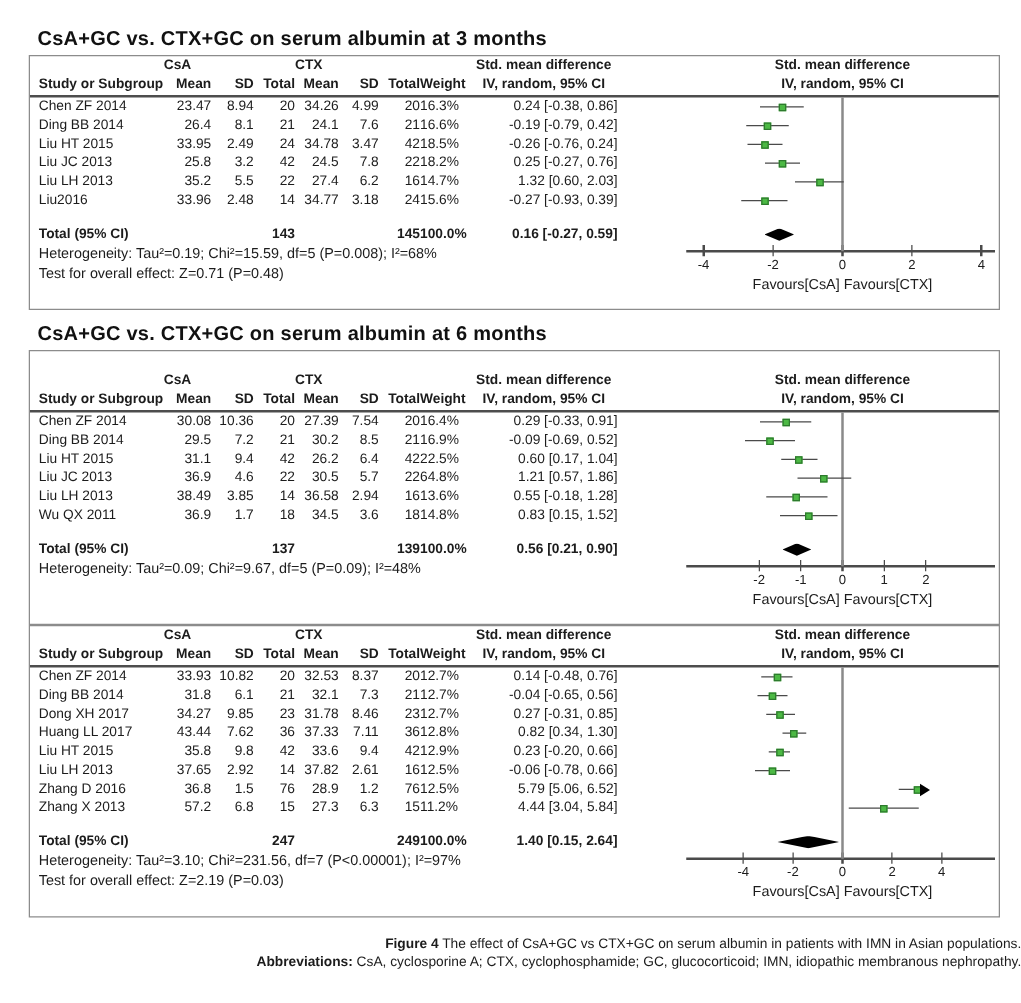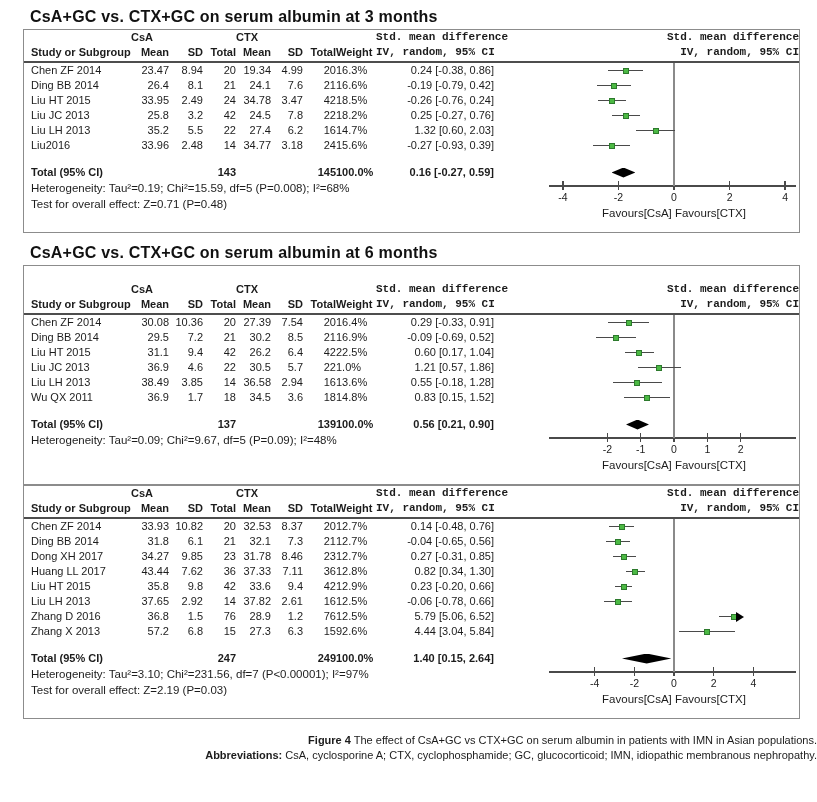--- a/index.html
+++ b/index.html
@@ -1,36 +1,36 @@
 <!DOCTYPE html>
 <html style="--marker: #4cb944; --markerborder: #2d7a2d; --ciline: #4a4a4a; --axis: #4a4a4a;"><head>
 <meta charset="utf-8">
 <style>
   html,body{margin:0;padding:0;background:#ffffff;}
   body{font-family:"Liberation Sans", sans-serif;color:#1c1c1c;width:817px;}
-  .page{padding-top:5px;}
+  .page{padding-top:20px;}
   .panel-block{margin-left:23px;}
   .panel-title{font-size:16px;font-weight:bold;margin:11px 0 3px 7px;letter-spacing:0.2px;color:#111;}
   .panel-block:first-child .panel-title{margin-top:3px;}
   .panel{width:775px;border:1.5px solid #8c8c8c;background:#fff;padding-bottom:6px;}
   .header{border-bottom:2px solid #4d4d4d;padding-bottom:1px;}
   .trow{display:flex;align-items:center;height:15px;line-height:15px;font-size:11px;padding-left:7px;white-space:nowrap;}
   .hrow{font-weight:bold;}
   .trow span{flex:none;display:block;}
   .c-study{width:100px;text-align:left;overflow:hidden;}
   .c-m1{width:38px;text-align:right;}
   .c-sd1{width:34px;text-align:right;}
   .c-t1{width:33px;text-align:right;}
   .c-m2{width:35px;text-align:right;}
   .c-sd2{width:32px;text-align:right;}
   .c-t2{width:33px;text-align:right;}
   .c-w{width:40px;}
   .c-smd{width:118px;text-align:right;}
   .c-gap{width:55px;}
-  .hc{text-align:right;font-family:Liberation Mono, monospace;}
+  .hc{text-align:center;}
   .grp{text-align:left;}
   .g1{width:105px;}
   .g2{width:100px;}
   .plotcell{width:250px;height:15px;position:relative;}
   .pbody{position:relative;}
   .rowgap{height:12px;}
   .bold span{font-weight:bold;}
   .frow{display:flex;padding-left:7px;}
   .fleft{width:518px;flex:none;font-size:11.5px;line-height:16px;}
   .stat{white-space:nowrap;}
@@ -78,21 +78,21 @@
               <span class="c-gap"></span>
               <span class="plotcell hc">IV, random, 95% CI</span>
             </div>
           </div>
           <div class="pbody">
             <div class="trow">
               <span class="c-study">Chen ZF 2014</span>
               <span class="c-m1">23.47</span>
               <span class="c-sd1">8.94</span>
               <span class="c-t1">20</span>
-              <span class="c-m2">19.34</span>
+              <span class="c-m2">34.26</span>
               <span class="c-sd2">4.99</span>
               <span class="c-t2">20</span>
               <span class="c-w">16.3%</span>
               <span class="c-smd">0.24 [-0.38, 0.86]</span>
               <span class="plotcell">
                 <div class="ci-line" style="left: 114.444px; width: 34.4444px;"></div>
                 <div class="marker" style="left: 128.667px;"></div>
               </span>
             </div>
             <div class="trow">
@@ -283,21 +283,21 @@
               </span>
             </div>
             <div class="trow">
               <span class="c-study">Liu JC 2013</span>
               <span class="c-m1">36.9</span>
               <span class="c-sd1">4.6</span>
               <span class="c-t1">22</span>
               <span class="c-m2">30.5</span>
               <span class="c-sd2">5.7</span>
               <span class="c-t2">22</span>
-              <span class="c-w">1.0%</span>
+              <span class="c-w">64.8%</span>
               <span class="c-smd">1.21 [0.57, 1.86]</span>
               <span class="plotcell">
                 <div class="ci-line" style="left: 144px; width: 43px;"></div>
                 <div class="marker" style="left: 162.333px;"></div>
               </span>
             </div>
             <div class="trow">
               <span class="c-study">Liu LH 2013</span>
               <span class="c-m1">38.49</span>
               <span class="c-sd1">3.85</span>
@@ -499,21 +499,21 @@
               </span>
             </div>
             <div class="trow">
               <span class="c-study">Zhang X 2013</span>
               <span class="c-m1">57.2</span>
               <span class="c-sd1">6.8</span>
               <span class="c-t1">15</span>
               <span class="c-m2">27.3</span>
               <span class="c-sd2">6.3</span>
               <span class="c-t2">15</span>
-              <span class="c-w">92.6%</span>
+              <span class="c-w">11.2%</span>
               <span class="c-smd">4.44 [3.04, 5.84]</span>
               <span class="plotcell">
                 <div class="ci-line" style="left: 185.317px; width: 55.5556px;"></div>
                 <div class="marker" style="left: 210.095px;"></div>
               </span>
             </div>
             <div class="rowgap"></div>
             <div class="trow bold">
               <span class="c-study">Total (95% CI)</span>
               <span class="c-m1"></span>

